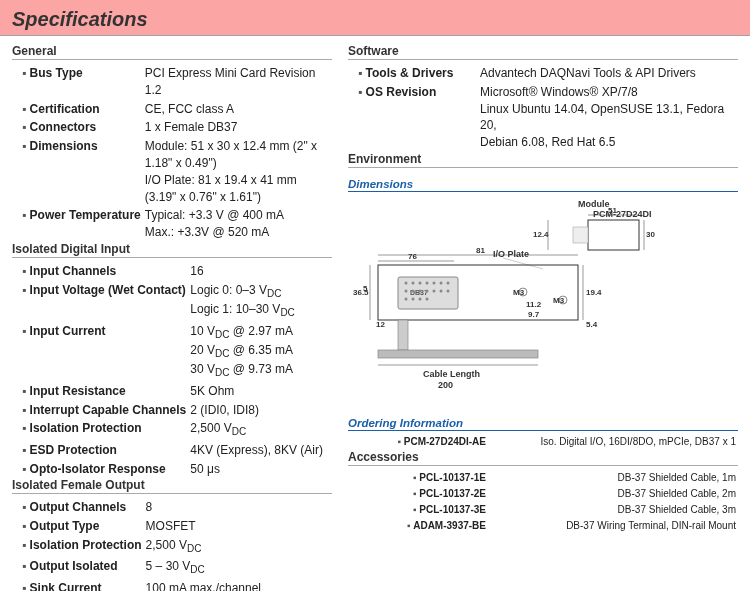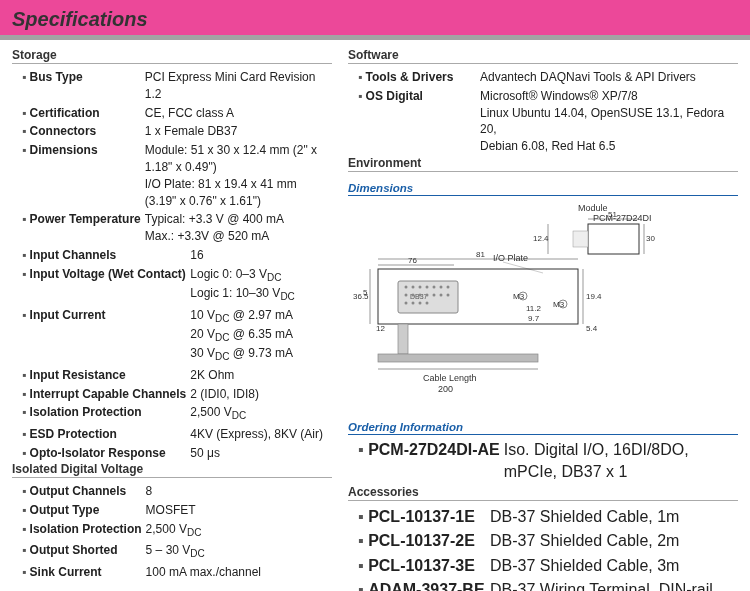--- a/index.html
+++ b/index.html
@@ -7,23 +7,23 @@
       font-family: Arial, Helvetica, sans-serif;
       font-size: 11px;
       color: #222;
       background: #fff;
       width: 750px;
       min-height: 591px;
     }
 
     
     .page-header {
-      background: #ec4899;
+      background: #fca5a5;
       padding: 8px 12px 4px 12px;
-      border-bottom: 5px solid #a3a3a3;
+      border-bottom: 1px solid #a3a3a3;
     }
     .page-header h1 {
       font-size: 20px;
       font-weight: bold;
       color: #333;
       font-style: italic;
     }
 
     
     .main-content {
@@ -83,30 +83,32 @@
       white-space: nowrap;
     }
     .spec-table tr td:first-child::before {
       content: "▪ ";
       font-weight: normal;
       color: #555;
     }
 
     
     .dimensions-area {
+      font-weight: bold;
     }
     .ordering-table {
       width: 100%;
       border-collapse: collapse;
     }
     .ordering-table tr td {
       vertical-align: top;
       padding: 1px 2px;
-      font-size: 16px;
+      font-size: 10px;
       line-height: 1.4;
+      text-align: right;
     }
     .ordering-table tr td:first-child {
       width: 140px;
       padding-left: 10px;
       font-weight: bold;
       white-space: nowrap;
     }
     .ordering-table tr td:first-child::before {
       content: "▪ ";
       font-weight: normal;
@@ -117,21 +119,21 @@
 <body>
 
 <div class="page-header">
   <h1>Specifications</h1>
 </div>
 
 <div class="main-content">
 
   <div class="left-col">
 
-    <div class="section-title first">Storage</div>
+    <div class="section-title first">General</div>
     <table class="spec-table">
       <tbody>
           <tr>
         <td>Bus Type</td>
         <td>PCI Express Mini Card Revision 1.2</td>
       </tr>
       <tr>
         <td>Certification</td>
         <td>CE, FCC class A</td>
       </tr>
@@ -143,74 +145,75 @@
         <td>Dimensions</td>
         <td>Module: 51 x 30 x 12.4 mm (2" x 1.18" x 0.49")<br>I/O Plate: 81 x 19.4 x 41 mm (3.19" x 0.76" x 1.61")</td>
       </tr>
       <tr>
         <td>Power Temperature</td>
         <td>Typical: +3.3 V @ 400 mA<br>Max.: +3.3V @ 520 mA</td>
       </tr>
     </tbody>
       </table>
 
+    <div class="section-title">Isolated Digital Input</div>
     <table class="spec-table">
       <tbody>
           <tr>
         <td>Input Channels</td>
         <td>16</td>
       </tr>
       <tr>
         <td>Input Voltage (Wet Contact)</td>
         <td>Logic 0: 0–3 V<sub>DC</sub><br>Logic 1: 10–30 V<sub>DC</sub></td>
       </tr>
       <tr>
         <td>Input Current</td>
         <td>10 V<sub>DC</sub> @ 2.97 mA<br>20 V<sub>DC</sub> @ 6.35 mA<br>30 V<sub>DC</sub> @ 9.73 mA</td>
       </tr>
       <tr>
         <td>Input Resistance</td>
-        <td>2K Ohm</td>
+        <td>5K Ohm</td>
       </tr>
       <tr>
         <td>Interrupt Capable Channels</td>
         <td>2 (IDI0, IDI8)</td>
       </tr>
       <tr>
         <td>Isolation Protection</td>
         <td>2,500 V<sub>DC</sub></td>
       </tr>
       <tr>
         <td>ESD Protection</td>
         <td>4KV (Express), 8KV (Air)</td>
       </tr>
       <tr>
         <td>Opto-Isolator Response</td>
         <td>50 μs</td>
       </tr>
     </tbody>
       </table>
 
-    <div class="section-title">Isolated Digital Voltage</div>
+    <div class="section-title">Isolated Female Output</div>
     <table class="spec-table">
       <tbody>
           <tr>
         <td>Output Channels</td>
         <td>8</td>
       </tr>
       <tr>
         <td>Output Type</td>
         <td>MOSFET</td>
       </tr>
       <tr>
         <td>Isolation Protection</td>
         <td>2,500 V<sub>DC</sub></td>
       </tr>
       <tr>
-        <td>Output Shorted</td>
+        <td>Output Isolated</td>
         <td>5 – 30 V<sub>DC</sub></td>
       </tr>
       <tr>
         <td>Sink Current</td>
         <td>100 mA max./channel</td>
       </tr>
 
     </tbody>
       </table>
 
@@ -219,21 +222,21 @@
   <div class="right-col">
 
     <div class="section-title first">Software</div>
     <table class="spec-table">
       <tbody>
           <tr>
         <td>Tools &amp; Drivers</td>
         <td>Advantech DAQNavi Tools &amp; API Drivers</td>
       </tr>
       <tr>
-        <td>OS Digital</td>
+        <td>OS Revision</td>
         <td>Microsoft® Windows® XP/7/8<br>Linux Ubuntu 14.04, OpenSUSE 13.1, Fedora 20,<br>Debian 6.08, Red Hat 6.5</td>
       </tr>
     </tbody>
       </table>
 
     <div class="section-title">Environment</div>
 
     <div class="subsection-title">Dimensions</div>
     <div class="dimensions-area">
       <svg width="370" height="210" viewBox="0 0 370 210" style="overflow:visible;">

